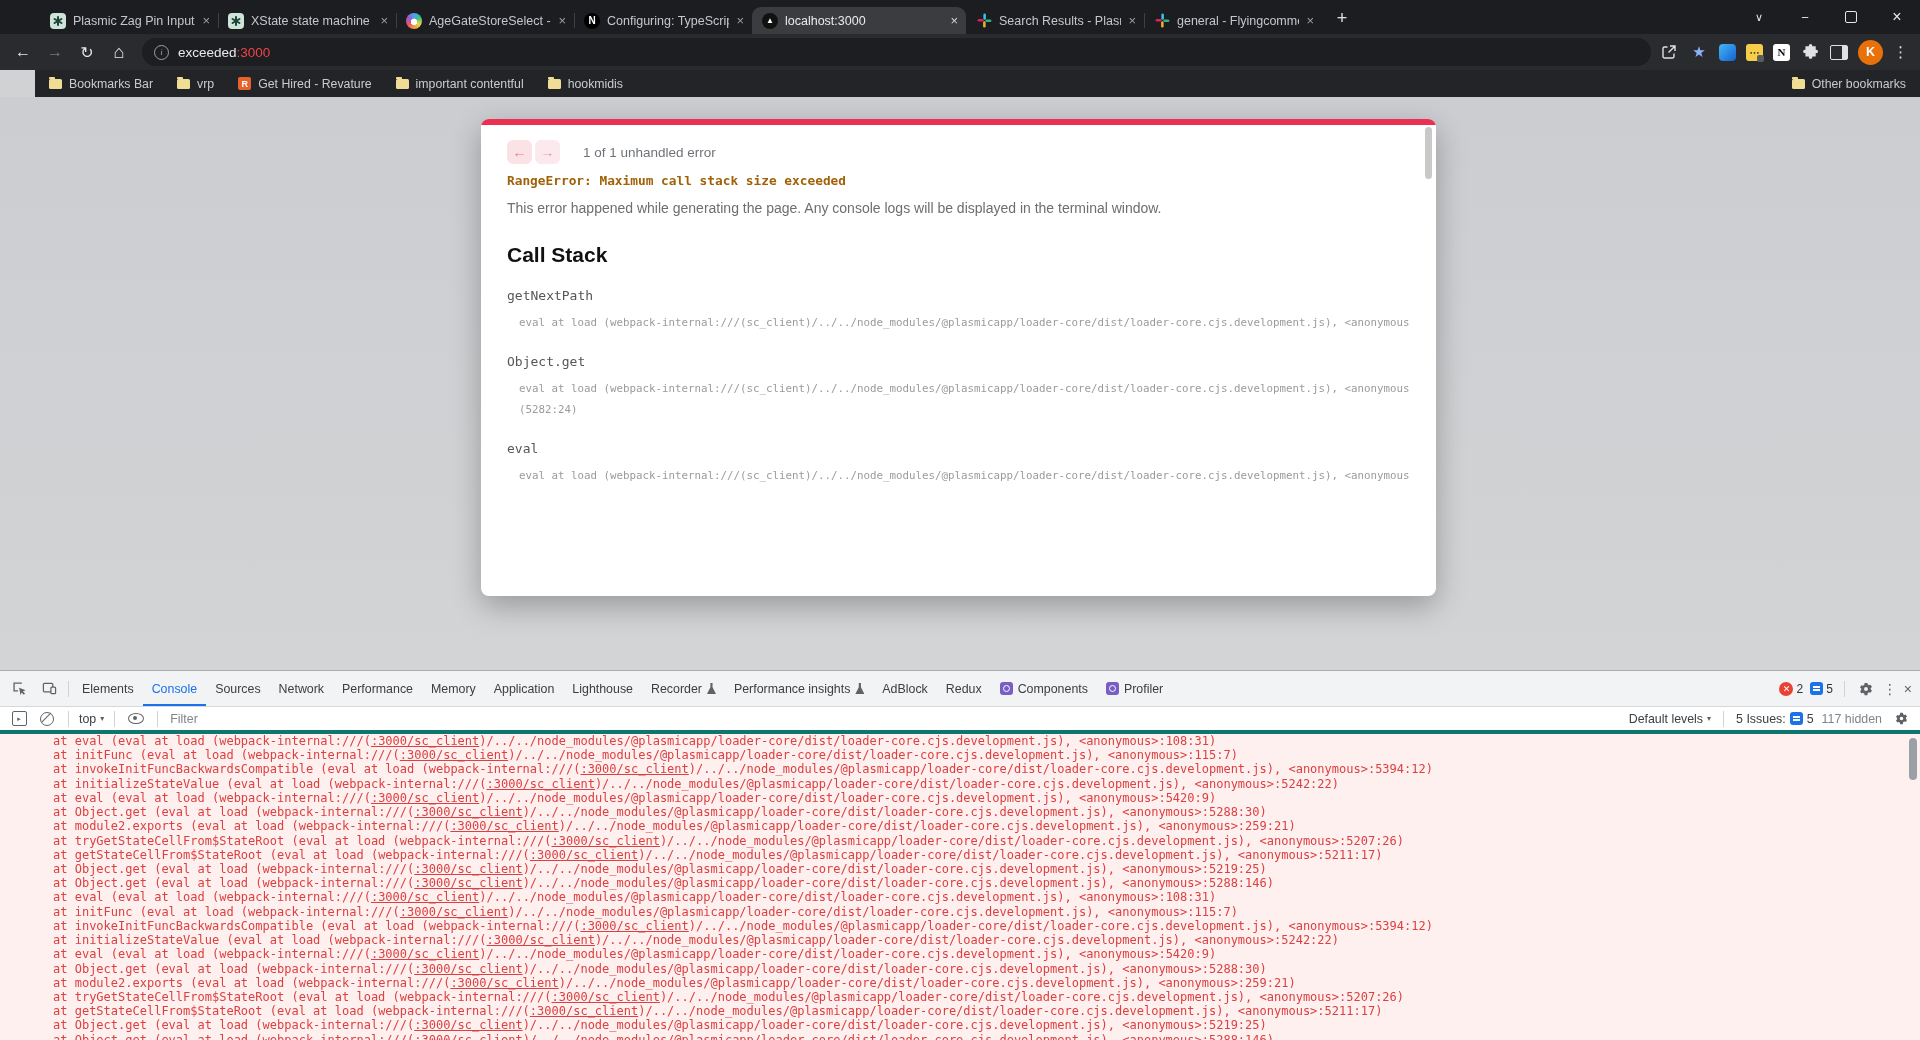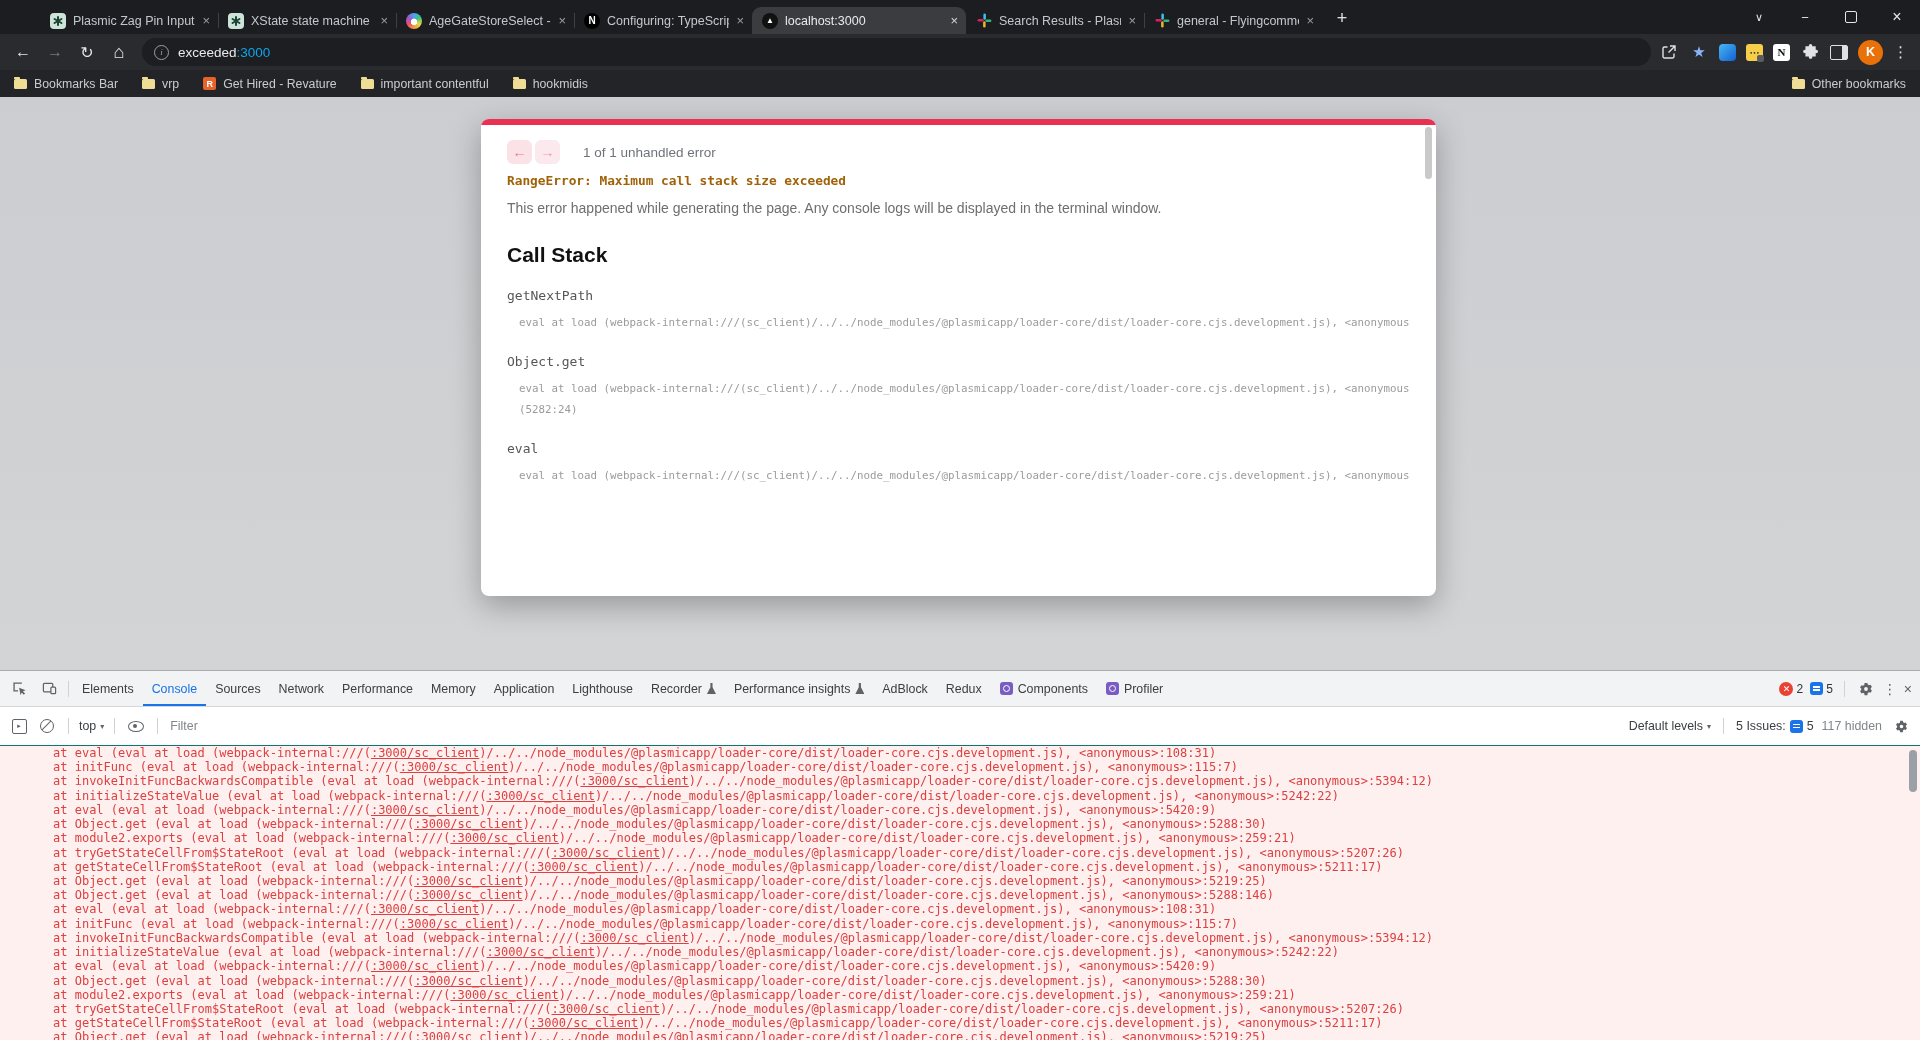--- a/index.html
+++ b/index.html
@@ -39,38 +39,38 @@
       display:flex;align-items:center;justify-content:center;}
   .fav-slack svg{position:absolute;inset:0.5px;}
 
   .toolbar{height:36px;background:#2a2b2f;display:flex;align-items:center;padding:0 8px;gap:2px;box-sizing:border-box;}
   .nav-ico{width:30px;height:28px;display:flex;align-items:center;justify-content:center;color:#e2e4e8;font-size:16px;border-radius:50%;}
   .nav-ico.dim{color:#74787e;}
   .omnibox{flex:1;height:28px;background:#1d1e22;border-radius:14px;margin:0 6px;display:flex;align-items:center;
            padding:0 12px;gap:9px;color:#e8eaed;font-size:13.5px;}
   .info-ico{width:13px;height:13px;border:1.2px solid #9aa0a6;border-radius:50%;color:#9aa0a6;font-size:9px;
             display:flex;align-items:center;justify-content:center;font-style:italic;font-family:"Liberation Serif",serif;flex:none;}
-  .url-port{color:#0ea5e9;}
+  .url-port{color:#ef4444;}
   .tb-right{display:flex;align-items:center;gap:10px;padding-right:4px;}
   .tb-ico{width:20px;height:20px;display:flex;align-items:center;justify-content:center;}
   .star{color:#8ab4f8;font-size:15px;}
   .ext-blue{width:17px;height:17px;border-radius:4px;background:linear-gradient(135deg,#46b7f5,#1460d2);}
   .ext-yellow{width:17px;height:17px;border-radius:3px;background:#f6ce49;position:relative;color:#4a3d10;
               font-weight:bold;font-size:10px;display:flex;align-items:center;justify-content:center;}
   .ext-yellow::after{content:"";position:absolute;right:-1px;bottom:-1px;width:7px;height:7px;background:#5a5d62;border-radius:2px;}
   .ext-notion{width:17px;height:17px;border-radius:3px;background:#fff;color:#111;font-weight:bold;font-size:11px;
               display:flex;align-items:center;justify-content:center;font-family:"Liberation Serif",serif;}
   .panel-ico{width:16px;height:13px;border:1.5px solid #dfe1e5;border-radius:2px;position:relative;}
   .panel-ico::after{content:"";position:absolute;right:0;top:0;bottom:0;width:5px;background:#dfe1e5;}
   .avatar{width:25px;height:25px;border-radius:50%;background:#e8710a;color:#fff;font-size:12.5px;font-weight:bold;
           display:flex;align-items:center;justify-content:center;}
   .kebab{color:#dfe1e5;font-size:15px;letter-spacing:0;}
 
   .bookmarks{height:27px;background:#232428;display:flex;align-items:center;padding:0 14px;gap:24px;
-             color:#c9cccf;font-size:12.3px;box-sizing:border-box;}
+             color:#c9cccf;font-size:12.3px;box-sizing:border-box;margin-left:35px;}
   .bm{display:flex;align-items:center;gap:7px;}
   .folder{width:13px;height:10px;background:#efdd95;border-radius:1.5px;position:relative;flex:none;}
   .folder::before{content:"";position:absolute;top:-2px;left:0;width:6px;height:2px;background:#efdd95;border-radius:1px 1px 0 0;}
   .bm-rev{width:13px;height:13px;background:#e8622c;border-radius:2px;color:#fff;font-size:9px;font-weight:bold;
           display:flex;align-items:center;justify-content:center;flex:none;}
   .bm-spacer{flex:1;}
 
   
   .page{position:relative;height:573px;background:linear-gradient(#cbcdd0,#d2d4d6);overflow:hidden;}
   .dialog{position:absolute;left:481px;top:22px;width:955px;height:477px;background:#fff;border-radius:8px;
@@ -107,21 +107,21 @@
   .dt-right{margin-left:auto;display:flex;align-items:center;gap:7px;padding-right:8px;}
   .badge-err{display:flex;align-items:center;gap:3px;color:#333;font-size:12px;}
   .err-dot{width:14px;height:14px;border-radius:50%;background:#e94235;color:#fff;font-size:9px;
            display:flex;align-items:center;justify-content:center;}
   .badge-msg{display:flex;align-items:center;gap:3px;color:#333;font-size:12px;}
   .msg-dot{width:13px;height:13px;border-radius:3px;background:#1a73e8;position:relative;}
   .msg-dot::after{content:"";position:absolute;left:3px;top:4px;width:7px;height:1.6px;background:#fff;box-shadow:0 3px 0 #fff;}
   .dt-x{font-size:14px;color:#5f6368;}
   .dt-kebab{color:#5f6368;font-size:14px;}
 
-  .dt-consolebar{height:39px;border-bottom:1px solid #0f766e;display:flex;align-items:center;gap:6px;
+  .dt-consolebar{height:27px;border-bottom:4px solid #0f766e;display:flex;align-items:center;gap:6px;
                  padding:0 8px;font-size:12.4px;color:#3c4043;box-sizing:border-box;background:#fff;}
   .cb-ico{width:22px;height:20px;display:flex;align-items:center;justify-content:center;color:#5f6368;}
   .sidebar-ico{width:13px;height:13px;border:1.3px solid #5f6368;border-radius:2px;display:flex;align-items:center;justify-content:center;
                font-size:7px;color:#5f6368;}
   .clear-ico{width:12px;height:12px;border:1.4px solid #5f6368;border-radius:50%;position:relative;}
   .clear-ico::after{content:"";position:absolute;left:-1px;top:4.5px;width:13px;height:1.4px;background:#5f6368;transform:rotate(-45deg);}
   .eye-ico{width:14px;height:9px;border:1.3px solid #5f6368;border-radius:50%;position:relative;}
   .eye-ico::after{content:"";position:absolute;left:4px;top:2px;width:4px;height:4px;border-radius:50%;background:#5f6368;}
   .ctx{display:flex;align-items:center;gap:4px;}
   .caret{font-size:8px;color:#5f6368;}

